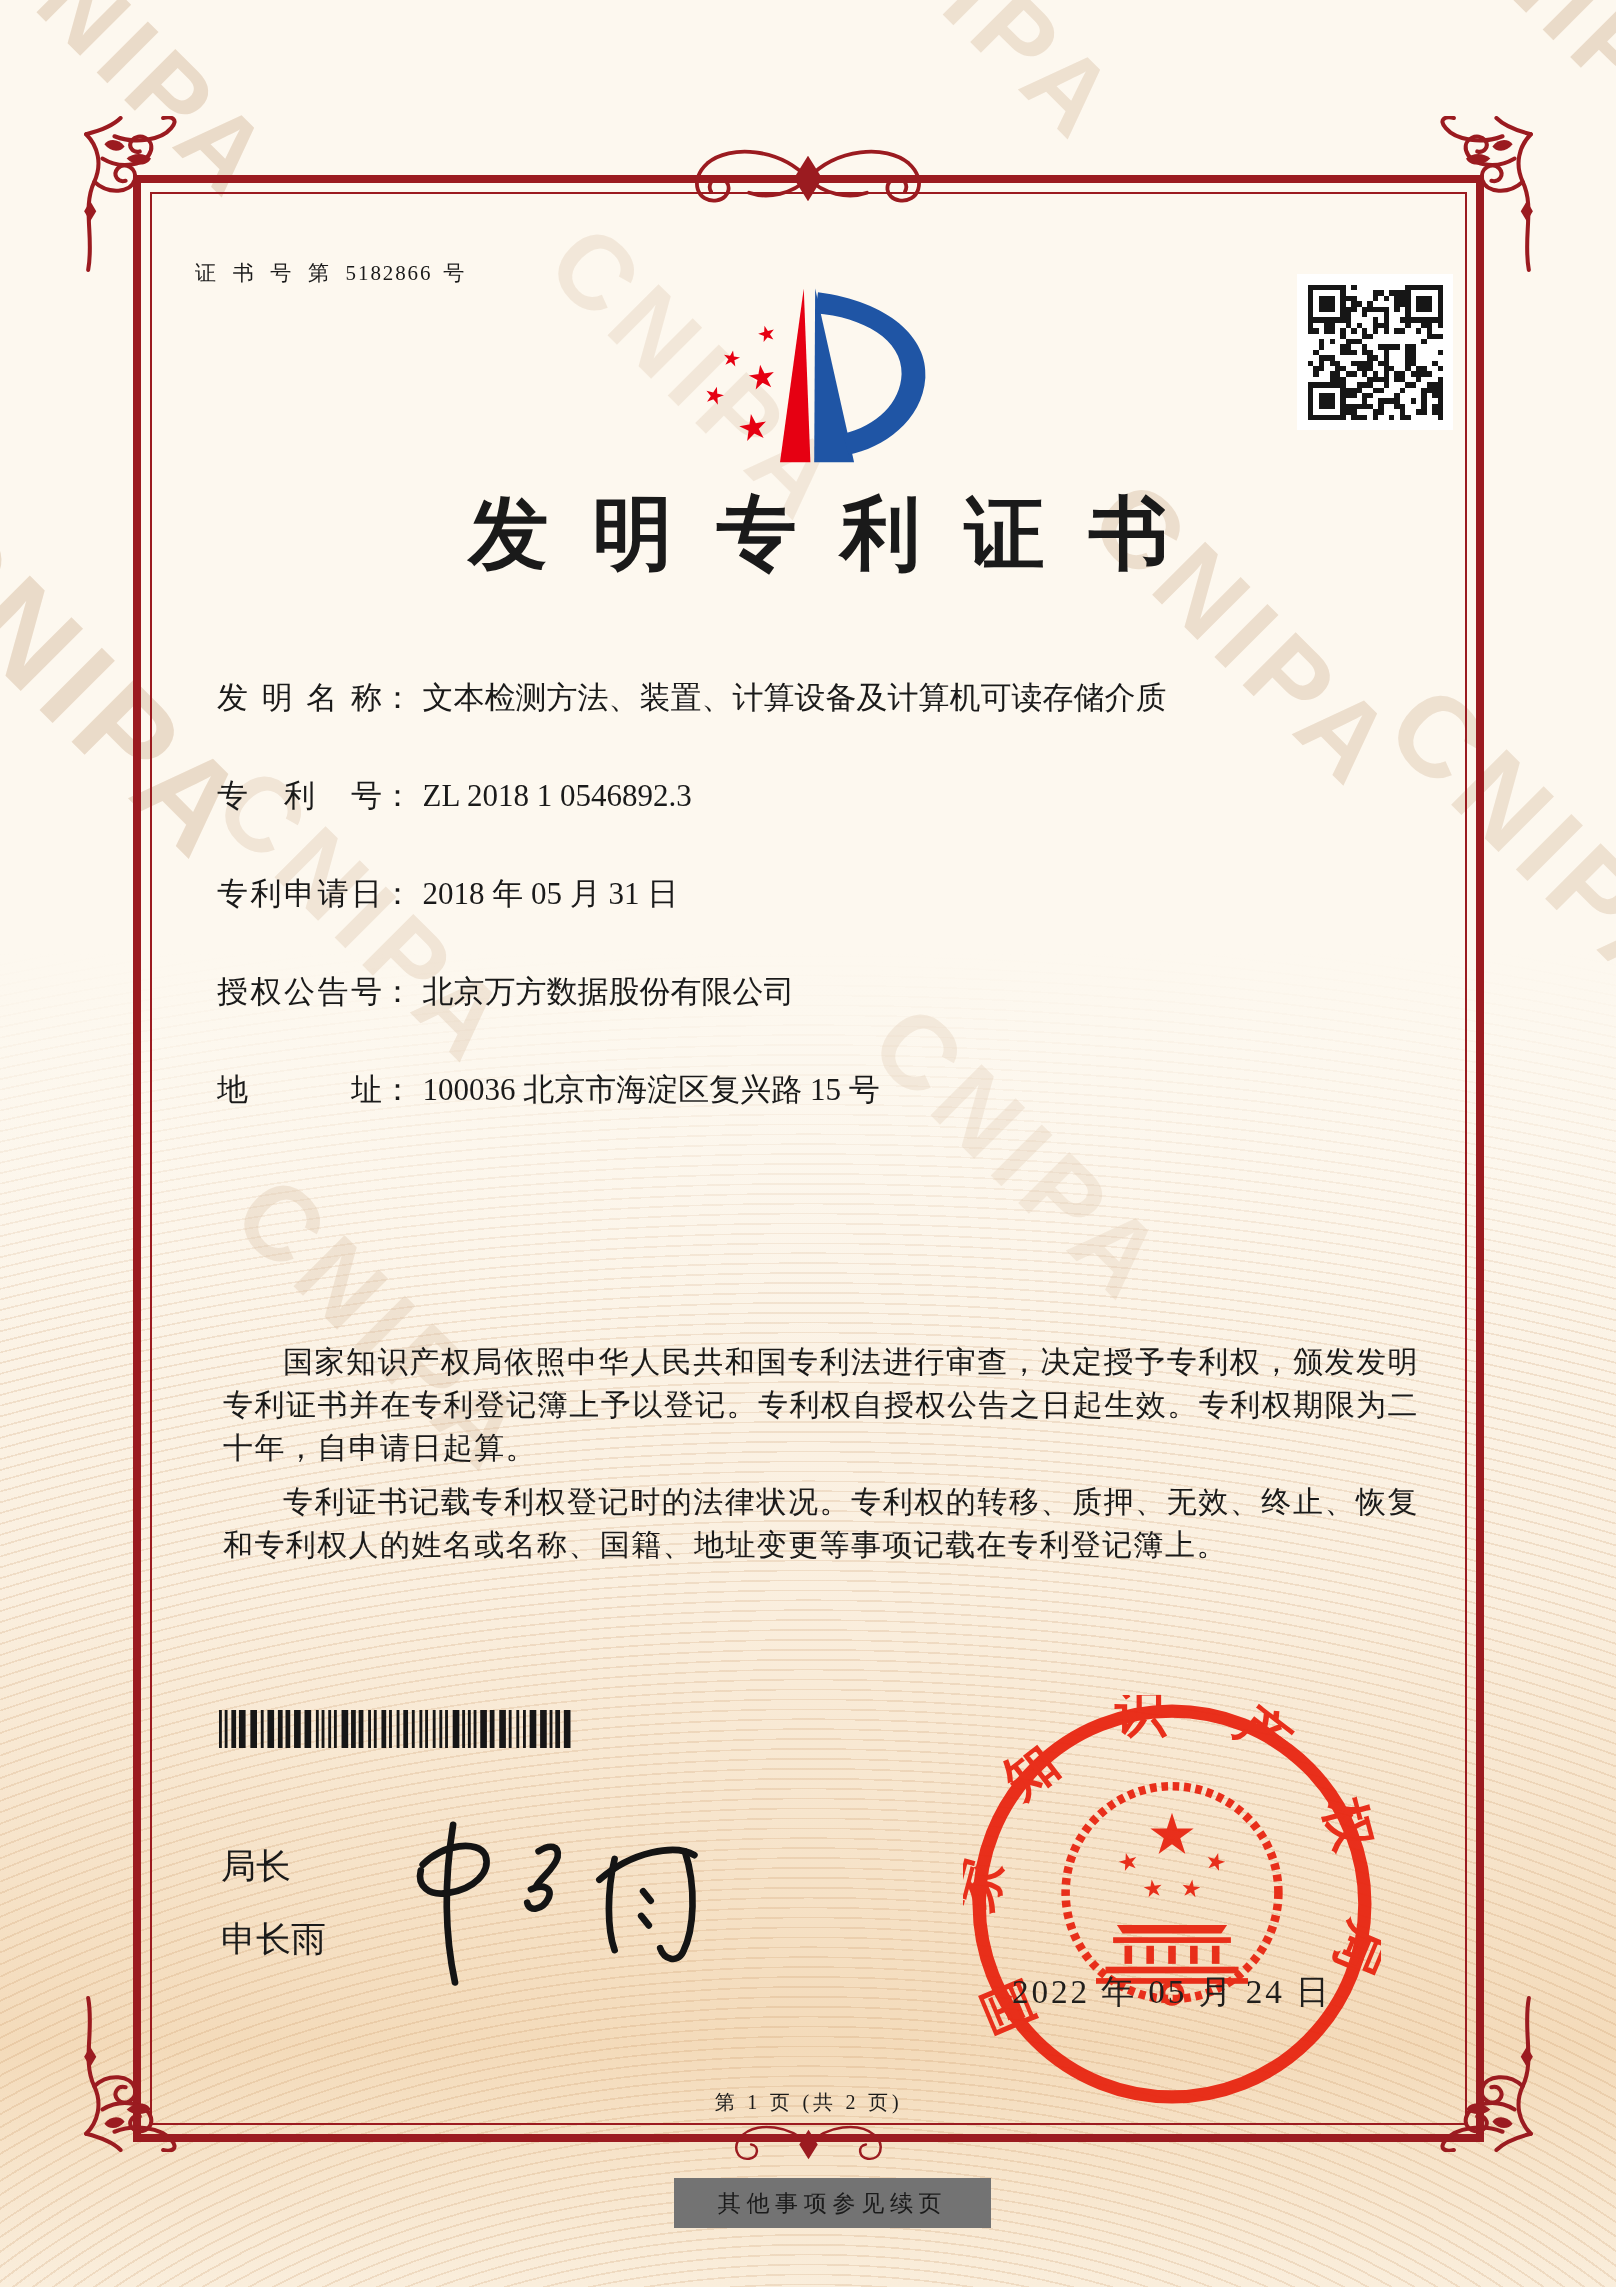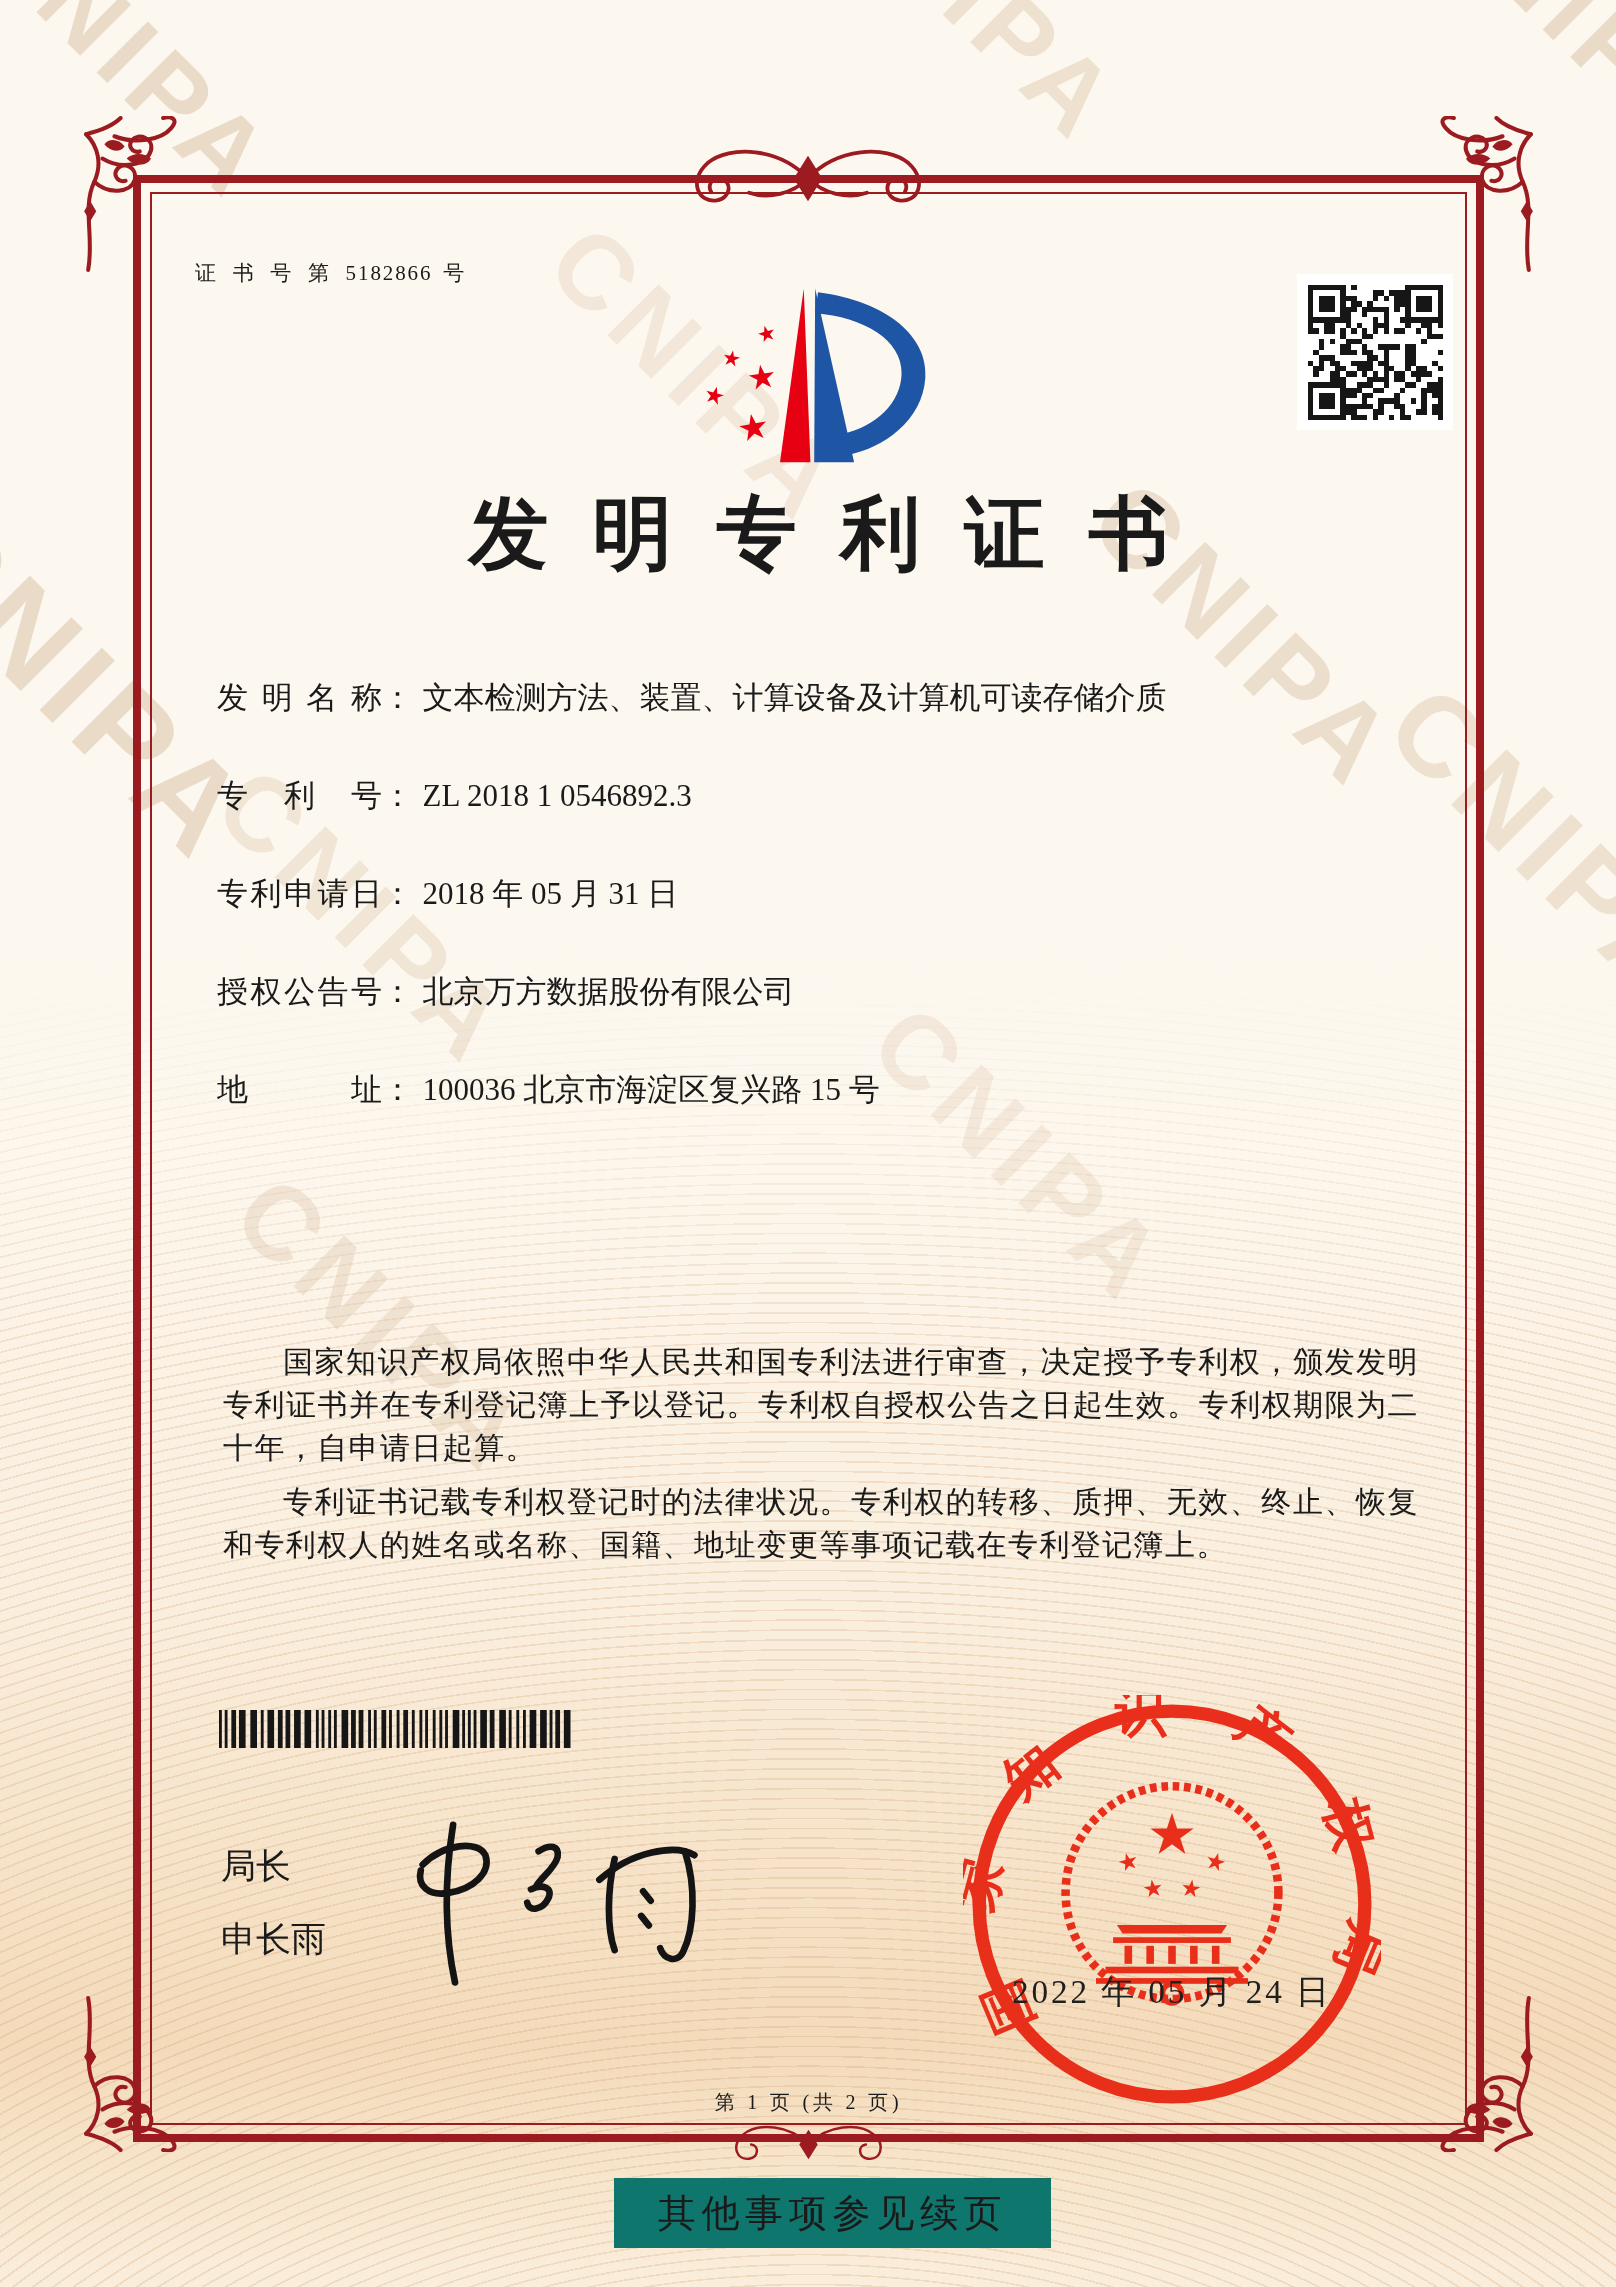--- a/index.html
+++ b/index.html
@@ -56,21 +56,21 @@
   .signature path{stroke:#141414;stroke-width:7;fill:none;stroke-linecap:round;stroke-linejoin:round;}
 
   .seal{position:absolute;left:963px;top:1695px;z-index:6;opacity:0.93;}
   .sealtxt{font-size:54px;font-weight:bold;fill:#e8220e;letter-spacing:66px;
            font-family:"Liberation Serif","DejaVu Serif",serif;}
   .sealdate{font-size:35px;fill:#111;letter-spacing:3px;font-family:"Liberation Serif","DejaVu Serif",serif;}
 
   .page-info{position:absolute;left:0;right:0;top:2089px;z-index:5;text-align:center;font-size:20px;letter-spacing:3.8px;}
 
   .note{position:absolute;left:0;right:0;top:2178px;z-index:7;text-align:center;}
-  .note .note-box{display:inline-block;background:#0f766e;padding:9.5px 44px;font-size:38px;letter-spacing:5.7px;margin-left:48px;}
+  .note .note-box{display:inline-block;background:#737373;padding:9.5px 44px;font-size:23px;letter-spacing:5.7px;margin-left:48px;}
 
   .flo{stroke:#9b1b20;fill:none;stroke-width:4;stroke-linecap:round;}
   .flo-fill{fill:#9b1b20;stroke:none;}
 </style>
 </head>
 <body>
 
 <div class="page">
 
   <svg width="0" height="0" style="position:absolute" aria-hidden="true">

